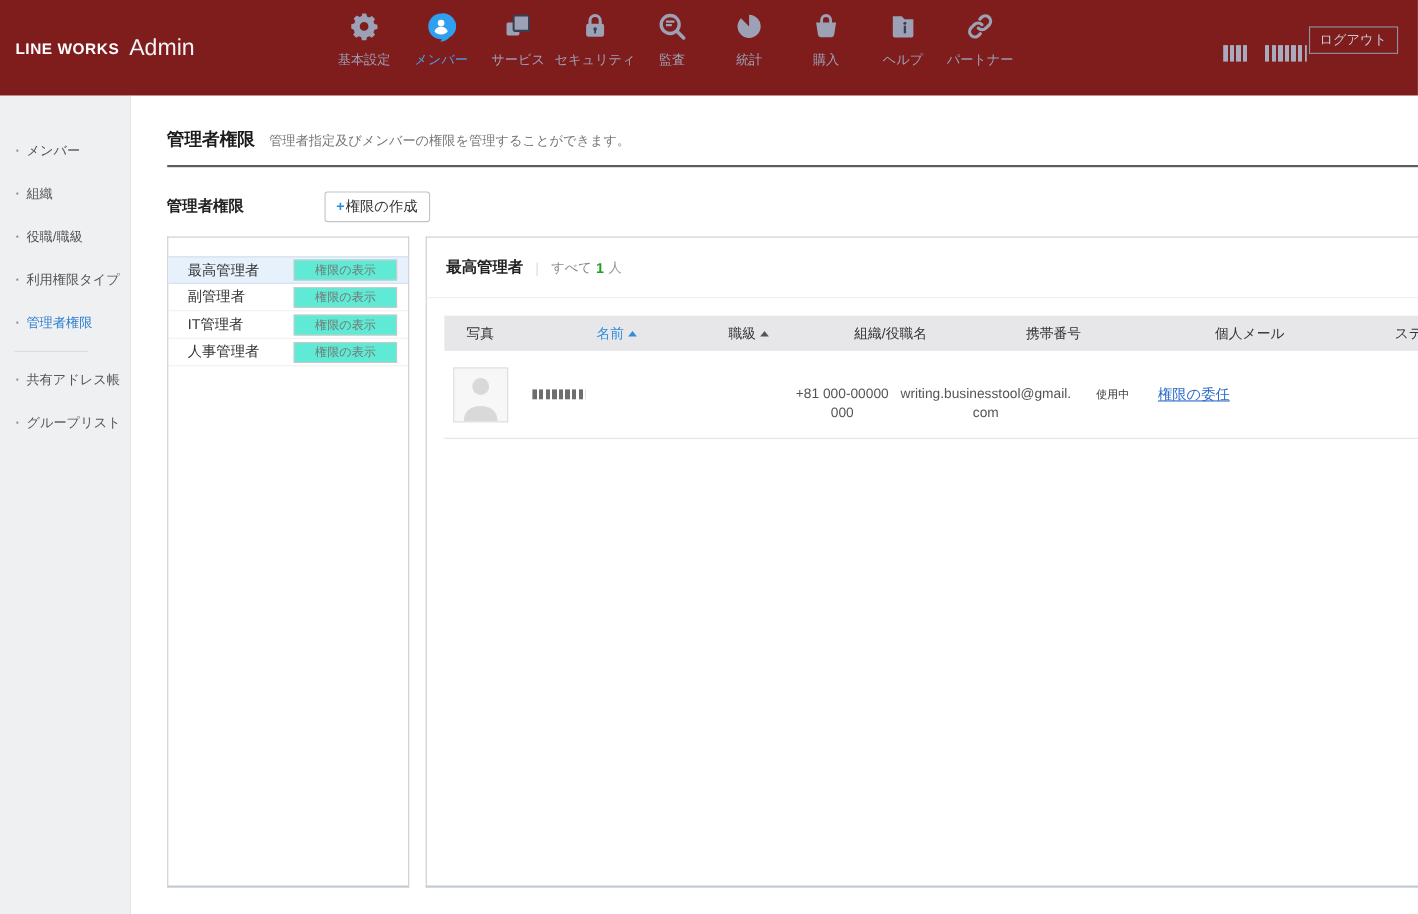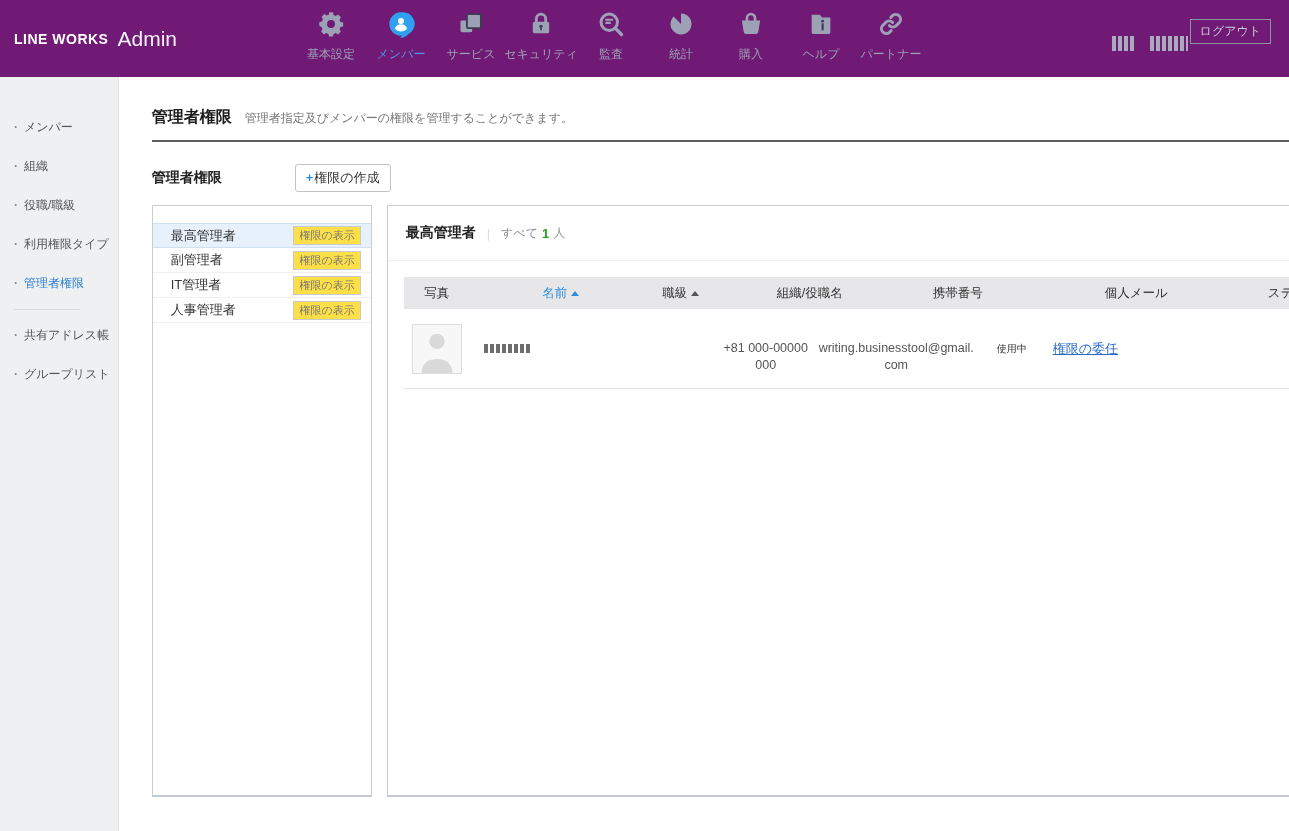--- a/index.html
+++ b/index.html
@@ -1,20 +1,20 @@
 <!DOCTYPE html>
 <html><head>
 <meta charset="utf-8">
 <style>
   * { margin:0; padding:0; box-sizing:border-box; }
   html,body { width:1289px; height:831px; overflow:hidden; background:#fff;
     font-family:"Liberation Sans","DejaVu Sans",sans-serif; }
 
   
-  .navbar { height:77px; background:#701a75; display:flex; align-items:stretch; padding:0 18px 0 14px; }
+  .navbar { height:87px; background:#7f1d1d; display:flex; align-items:stretch; padding:0 18px 0 14px; }
   .logo { display:flex; align-items:center; color:#fff; width:172px; }
   .logo .brand { font-weight:bold; font-size:14px; letter-spacing:.5px; }
   .logo .product { font-size:21px; font-weight:300; margin-left:9px; color:#f2f3f6; }
   .nav { display:flex; margin-left:110px; }
   .nav-item { width:70px; display:flex; flex-direction:column; align-items:center; justify-content:flex-start; padding-top:9px; cursor:pointer; }
   .nav-icon { width:30px; height:30px; display:flex; align-items:center; justify-content:center; }
   .nav-icon svg { width:28px; height:28px; }
   .nav-label { font-size:12px; color:#9da1b6; margin-top:7px; white-space:nowrap; }
   .nav-item.active .nav-label { color:#4a9be4; }
   .nav-right { margin-left:auto; display:flex; align-items:center; }
@@ -43,22 +43,22 @@
   .create-btn { border:1px solid #c3c3c3; border-radius:3px; background:#fff; font-size:13px; color:#333;
     padding:4px 10px; cursor:pointer; font-family:inherit; }
   .create-btn .plus { color:#2f8be0; font-weight:bold; margin-right:1px; }
 
   .panels { display:flex; gap:15px; margin-top:13px; height:592px; }
   .left-panel { width:220px; background:#fff; border:1px solid #ccc; border-bottom:2px solid #c2cad2; padding-top:17px; }
   .role-row { height:25px; display:flex; align-items:center; padding:0 10px 0 18px; font-size:13px; color:#333;
     border-bottom:1px solid #f1f1f1; cursor:pointer; }
   .role-row.selected { background:#e7f1fb; border-top:1px solid #cfe0ef; border-bottom:1px solid #cfe0ef; }
   .role-name { font-weight:500; }
-  .show-btn { margin-left:auto; font-size:11px; color:#777; background:#fde047; border:1px solid #c9c9c9;
-    padding:1px 5px; cursor:pointer; font-family:inherit; }
+  .show-btn { margin-left:auto; font-size:11px; color:#777; background:#5eead4; border:1px solid #c9c9c9;
+    padding:1px 18px; cursor:pointer; font-family:inherit; }
 
   .right-panel { flex:1; background:#fff; border:1px solid #ccc; border-bottom:2px solid #c2cad2; }
   .panel-head { height:55px; display:flex; align-items:center; padding:0 18px; border-bottom:1px solid #efefef; }
   .panel-title { font-size:14px; font-weight:bold; color:#222; }
   .head-sep { color:#ddd; margin:0 11px; font-size:13px; }
   .head-all { font-size:12px; color:#888; }
   .head-count { font-size:13px; font-weight:bold; color:#1ea21e; margin:0 4px; }
   .head-unit { font-size:12px; color:#999; }
 
   .table-wrap { margin:16px 16px 0 16px; }

